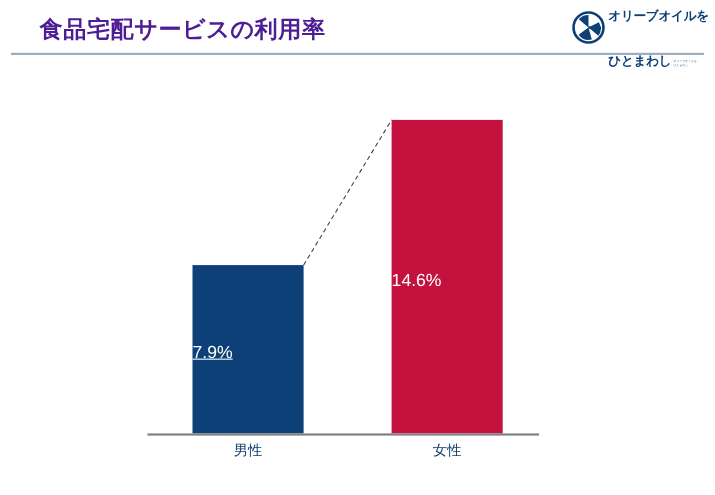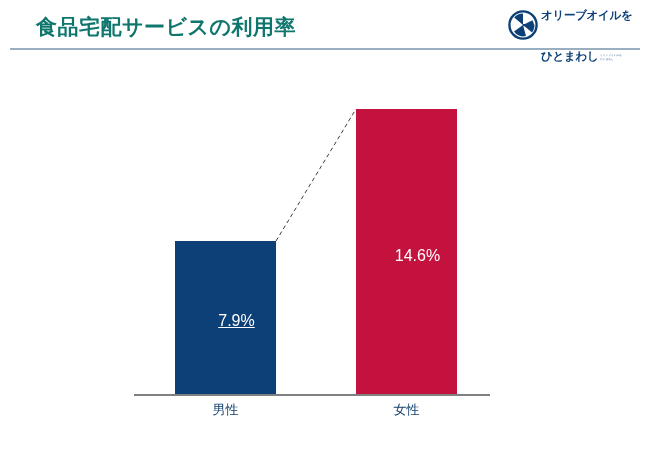--- a/index.html
+++ b/index.html
@@ -22,37 +22,37 @@
     top: 0;
     width: 650px;
     height: 50px;
   }
   .page-title {
     position: absolute;
     left: 36px;
     top: 13px;
     font-size: 21px;
     font-weight: bold;
-    color: #0f766e;
+    color: #4c1d95;
     letter-spacing: 0.5px;
     white-space: nowrap;
   }
   .header-divider {
     position: absolute;
     left: 10px;
     top: 48px;
     width: 630px;
     height: 2px;
     background: #9aaec2;
   }
 
   
   .logo {
     position: absolute;
-    left: 508px;
+    left: 520px;
     top: 7px;
     width: 118px;
     height: 36px;
   }
   .logo-mark {
     position: absolute;
     left: 0;
     top: 3px;
     width: 30px;
     height: 30px;
@@ -129,21 +129,20 @@
   }
   .bar-female {
     left: 356px;
     width: 101px;
     height: 285px;
     background: #c4123f;
   }
   .bar-value {
     position: absolute;
     width: 123px;
-    text-align: center;
     font-size: 16px;
     color: #ffffff;
   }
   .bar-value-male {
     left: 175px;
     top: 262px;  
     text-decoration: underline;
   }
   .bar-value-female {
     left: 356px;

